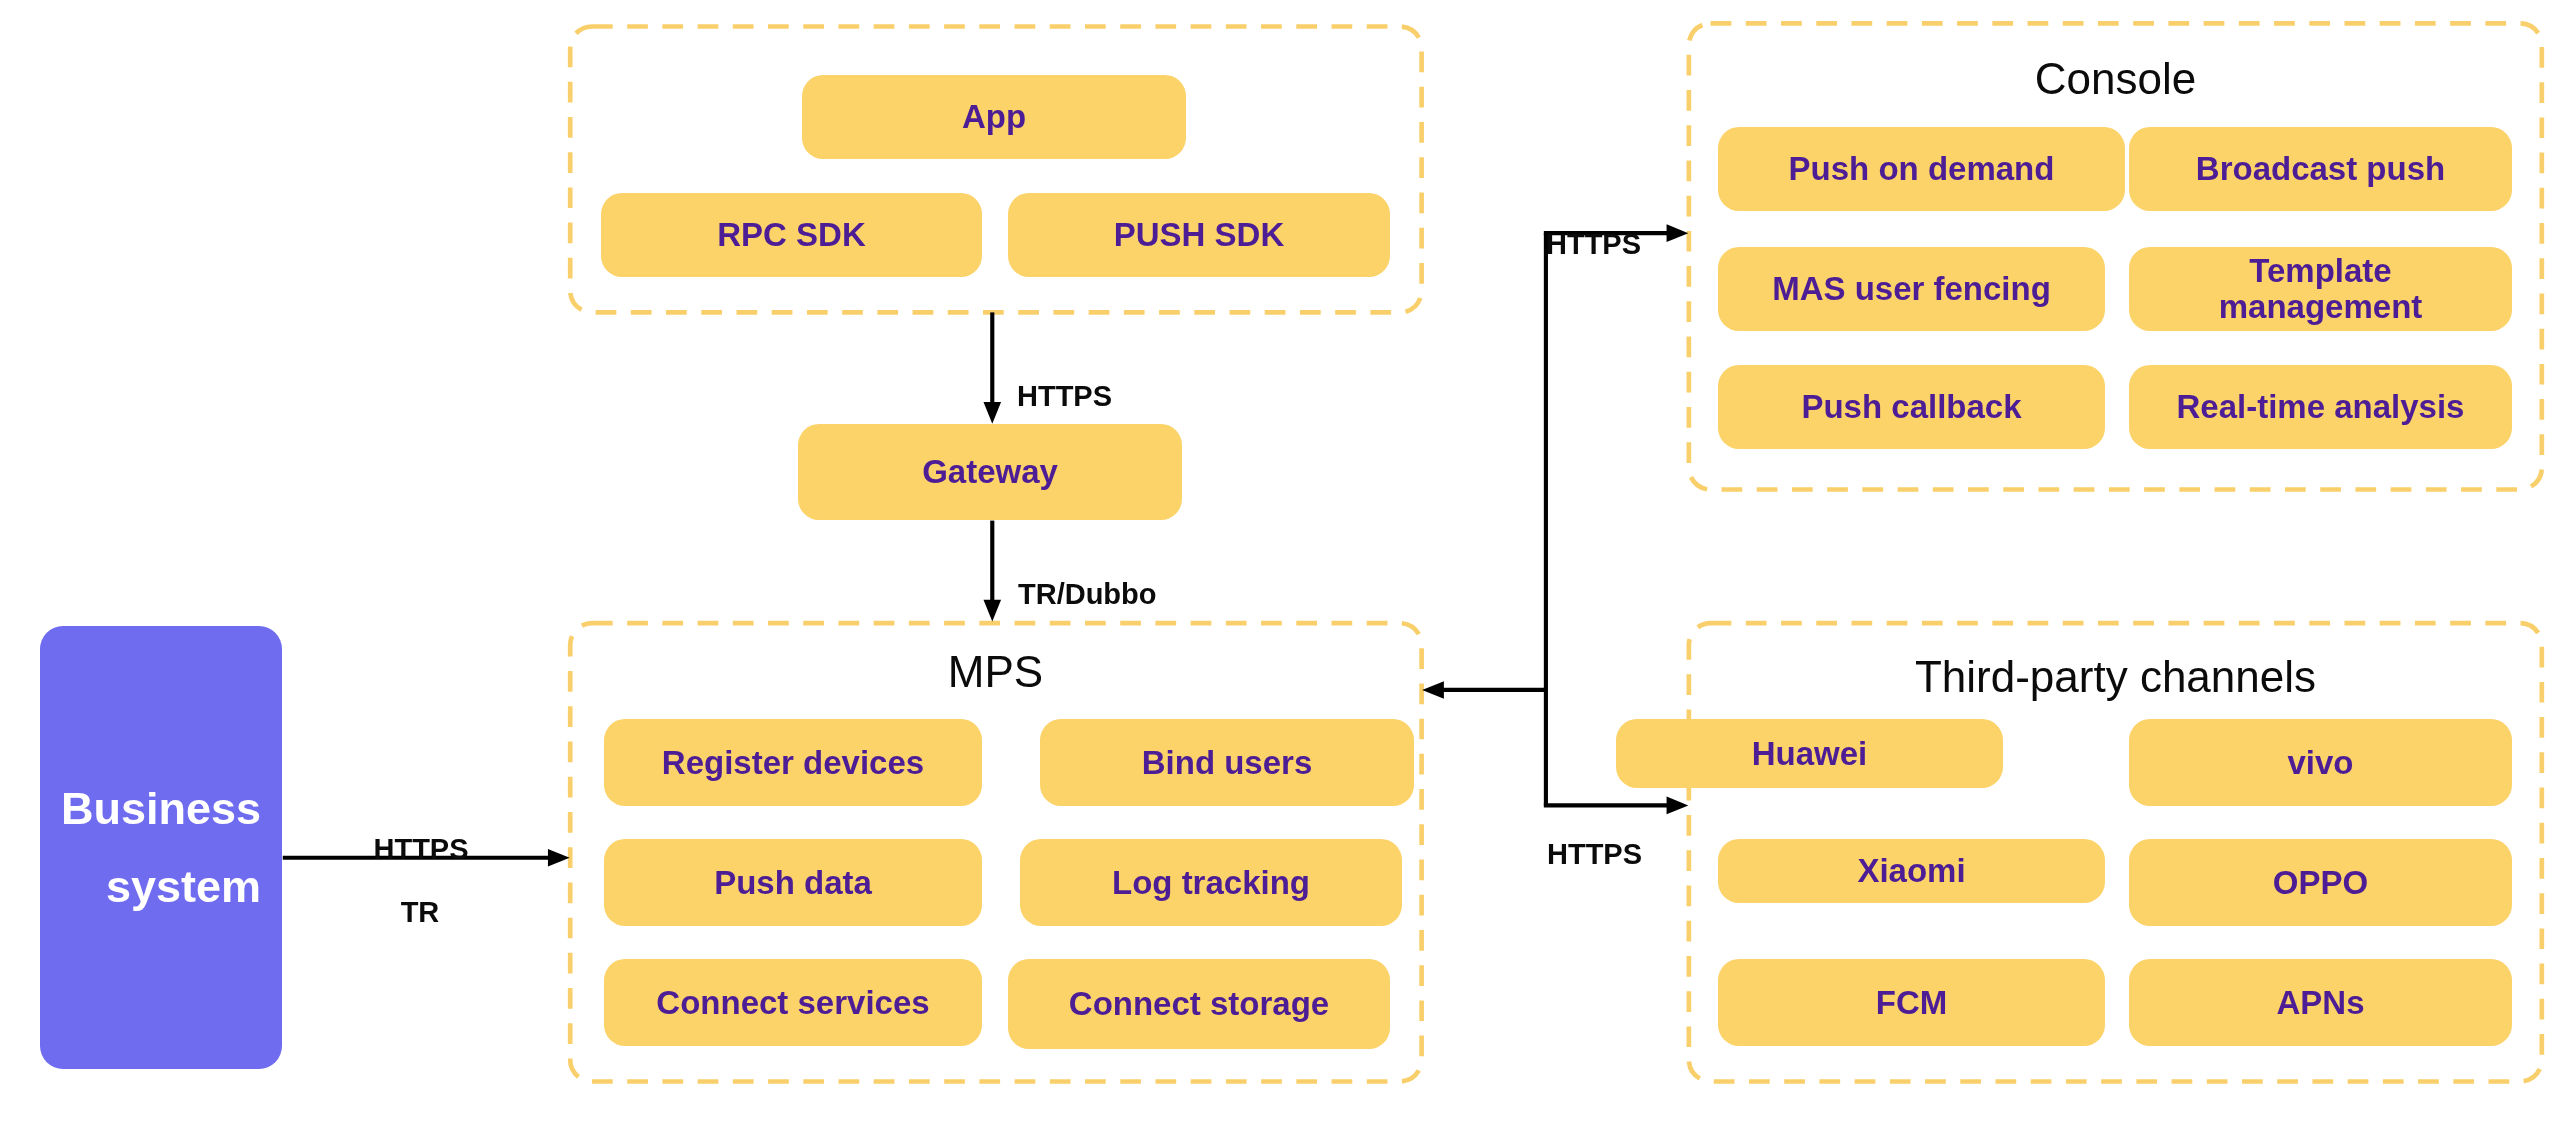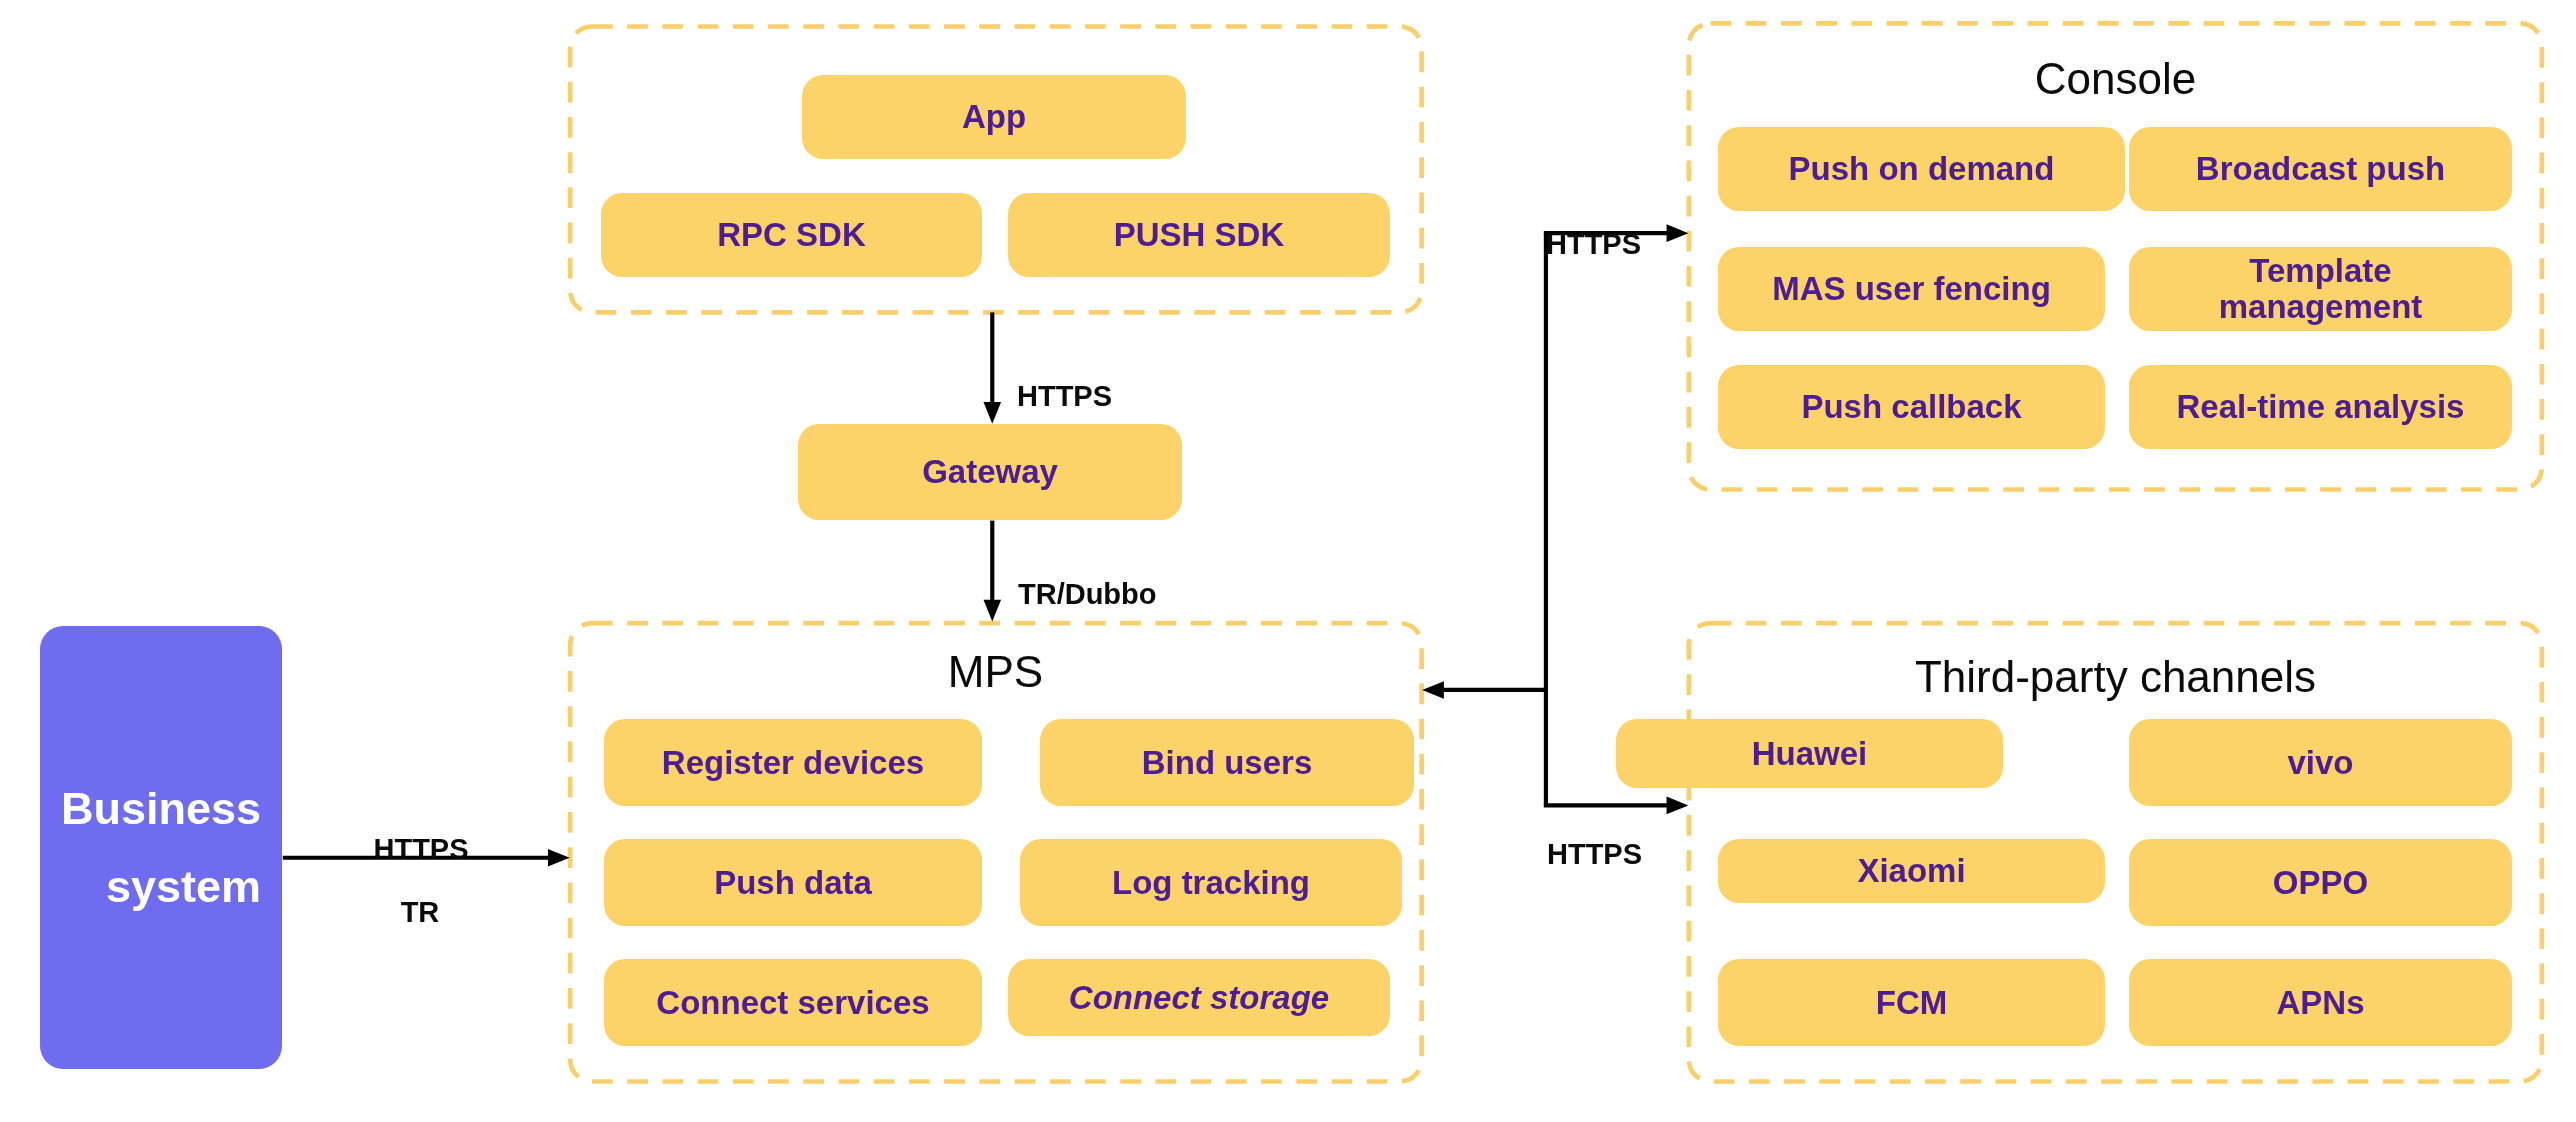--- a/index.html
+++ b/index.html
@@ -93,21 +93,21 @@
 
   <div class="business" style="left:40px;top:626px;width:242px;height:443px;">Business
 system</div>
 
   <div class="box-title" style="left:570px;top:644px;width:851px;height:56px;">MPS</div>
   <div class="node" style="left:604px;top:719px;width:378px;height:87px;">Register devices</div>
   <div class="node" style="left:1040px;top:719px;width:374px;height:87px;">Bind users</div>
   <div class="node" style="left:604px;top:839px;width:378px;height:87px;">Push data</div>
   <div class="node" style="left:1008px;top:839px;width:382px;height:87px;margin-left:12px;">Log tracking</div>
   <div class="node" style="left:604px;top:959px;width:378px;height:87px;">Connect services</div>
-  <div class="node" style="left:1008px;top:959px;width:382px;height:77px;font-style:italic;">Connect storage</div>
+  <div class="node" style="left:1008px;top:959px;width:382px;height:90px;">Connect storage</div>
 
   <div class="box-title" style="left:1689px;top:51px;width:853px;height:56px;">Console</div>
   <div class="node" style="left:1718px;top:127px;width:407px;height:84px;">Push on demand</div>
   <div class="node" style="left:2129px;top:127px;width:383px;height:84px;">Broadcast push</div>
   <div class="node" style="left:1718px;top:247px;width:387px;height:84px;">MAS user fencing</div>
   <div class="node" style="left:2129px;top:247px;width:383px;height:84px;">Template
 management</div>
   <div class="node" style="left:1718px;top:365px;width:387px;height:84px;">Push callback</div>
   <div class="node" style="left:2129px;top:365px;width:383px;height:84px;">Real-time analysis</div>
 

